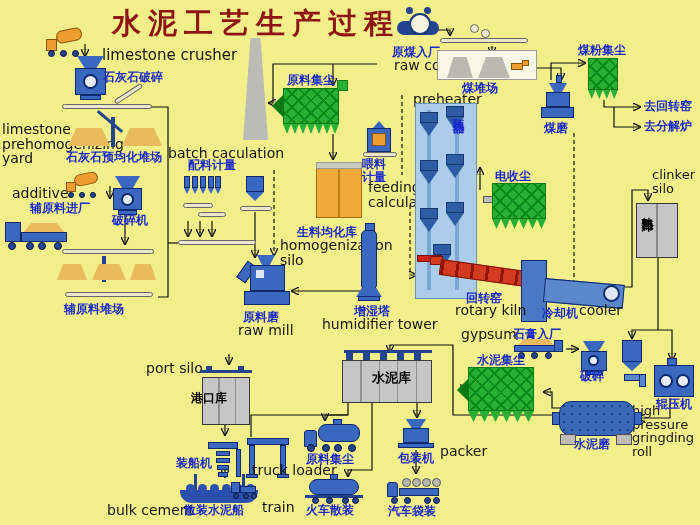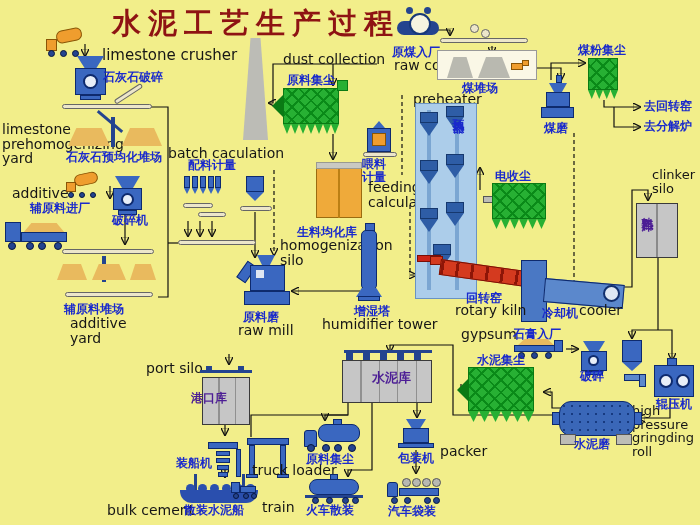--- a/index.html
+++ b/index.html
@@ -1,20 +1,20 @@
 <!DOCTYPE html>
 <html><head>
 <meta charset="utf-8">
 <style>
   html,body{margin:0;padding:0;background:#888}
   #canvas{position:relative;width:700px;height:525px;background:#f2ee8a;overflow:hidden;
           font-family:"DejaVu Sans",sans-serif}
   .a{position:absolute}
   .zh{font-weight:bold;font-size:12px;color:#1a2acc;white-space:nowrap;line-height:1.05}
-  .bk{color:#4c1d95}
+  .bk{color:#000000}
   .en{font-size:14px;color:#161616;white-space:nowrap;line-height:1.05}
   .wrap{white-space:normal}
   .vert{writing-mode:vertical-rl;text-orientation:upright;letter-spacing:1px}
   .title{font-family:"DejaVu Serif","Liberation Serif",serif;font-size:29px;font-weight:bold;
          color:#8e1313;letter-spacing:7px;white-space:nowrap}
   .mach{background:#3a67c0;border:1px solid #0e2a6e;box-sizing:border-box}
   .machL{background:#5b88cc;border:1px solid #0e2a6e;box-sizing:border-box}
   .navy{background:#24448f}
   .funnel{background:#3a67c0;clip-path:polygon(0 0,100% 0,72% 100%,28% 100%)}
   .tri{background:#3a67c0;clip-path:polygon(0 0,100% 0,50% 100%)}
@@ -153,24 +153,22 @@
   <div class="a wheel" style="left:26px;top:242px;width:8px;height:8px"></div>
   <div class="a wheel" style="left:38px;top:242px;width:8px;height:8px"></div>
   <div class="a wheel" style="left:54px;top:242px;width:8px;height:8px"></div>
   <div class="a conv" style="left:62px;top:249px;width:92px"></div>
   <div class="a navy" style="left:102px;top:256px;width:4px;height:26px"></div>
   <div class="a pile" style="left:57px;top:264px;width:30px;height:16px"></div>
   <div class="a pile" style="left:92px;top:264px;width:34px;height:16px"></div>
   <div class="a pile" style="left:130px;top:264px;width:26px;height:16px"></div>
   <div class="a conv" style="left:65px;top:292px;width:88px"></div>
   <div class="a zh" style="left:64px;top:303px">辅原料堆场</div>
-  <div class="a en wrap" style="left:70px;top:316px;width:62px">additive yard</div>
 
   <div class="a" style="left:243px;top:38px;width:25px;height:102px;background:#bcbcb6;clip-path:polygon(30% 0,70% 0,100% 100%,0 100%)"></div>
-  <div class="a en" style="left:283px;top:52px">dust collection</div>
   <div class="a zh" style="left:287px;top:74px">原料集尘</div>
   <div class="a lcap" style="left:272px;top:94px;width:12px;height:24px"></div>
   <div class="a coll" style="left:283px;top:88px;width:56px;height:36px"></div>
   <div class="a" style="left:337px;top:80px;width:9px;height:9px;background:#27b033;border:1px solid #0a7a14"></div>
   <div class="a zigrow" style="left:283px;top:124px;width:56px;height:10px">
       <i></i>
       <i></i>
       <i></i>
       <i></i>
       <i></i>

